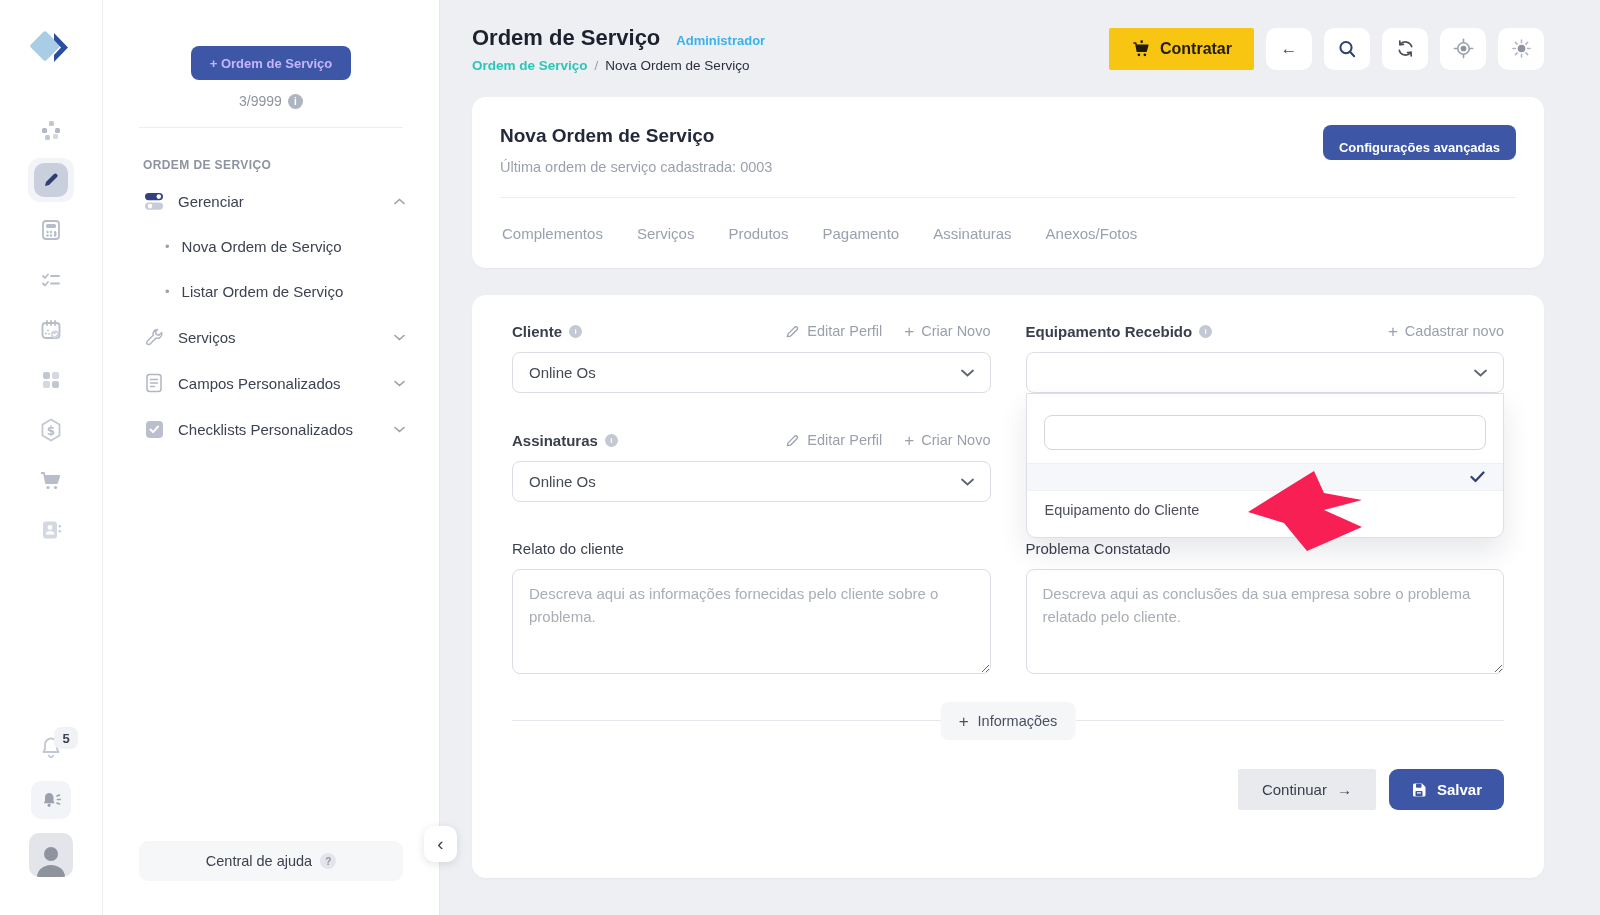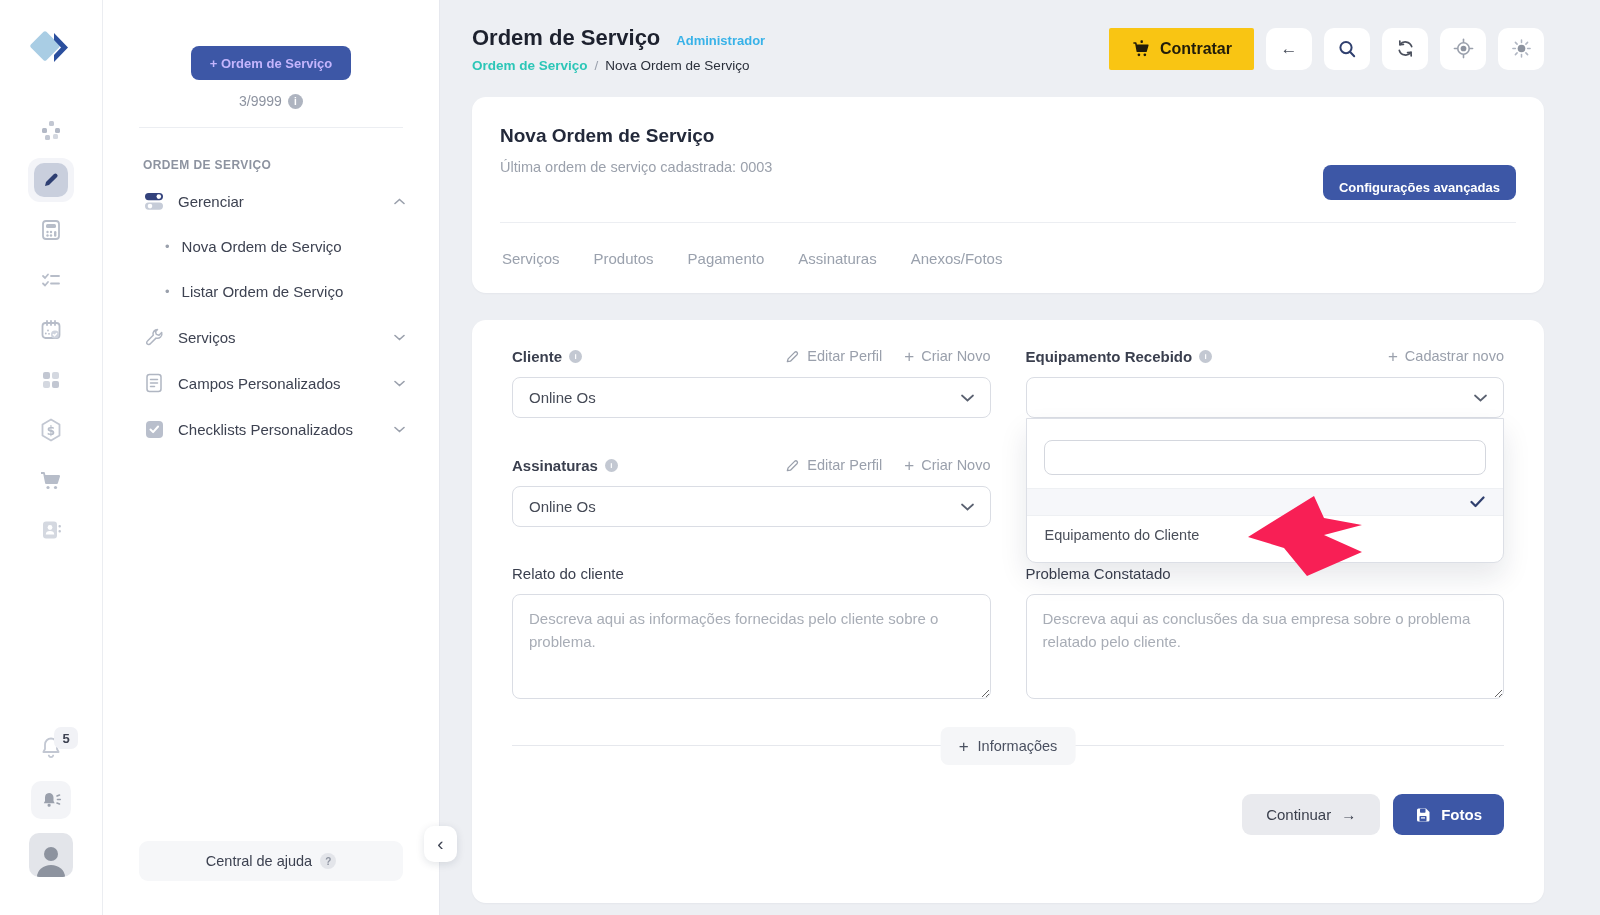--- a/index.html
+++ b/index.html
@@ -53,21 +53,21 @@
   .ph-right { display:flex; align-items:center; gap:12px; }
   .contratar-btn { height:42px; padding:0 22px; background:#f9c513; border:none; border-radius:2px; font-family:inherit; font-size:16px; font-weight:700; color:#211c0a; display:flex; align-items:center; gap:10px; cursor:pointer; }
   .tool-btn { width:46px; height:42px; background:#fff; border:none; border-radius:10px; display:flex; align-items:center; justify-content:center; cursor:pointer; color:#4a4f5c; font-size:17px; }
 
   
   .card { background:#fff; border-radius:14px; box-shadow:0 1px 2px rgba(16,24,40,.04); }
   .card-head { padding:28px 28px 0; }
   .ch-top { display:flex; justify-content:space-between; align-items:flex-start; }
   .card-title { font-size:19px; font-weight:700; color:#23293a; }
   .card-sub { margin-top:12px; font-size:14.5px; color:#9ba1ac; }
-  .adv-btn { height:35px; padding:15px 16px; background:#3d57a6; color:#fff; border:none; border-radius:8px; font-family:inherit; font-size:13px; font-weight:600; cursor:pointer;margin-top:40px; }
+  .adv-btn { height:35px; padding:15px 16px; background:#3d57a6; color:#fff; border:none; border-radius:8px; font-family:inherit; font-size:13px; font-weight:600; cursor:pointer; }
   .ch-divider { border:none; border-top:1px solid #eceef2; margin:22px 0 0; }
   .tabs { display:flex; gap:34px; padding:0 0 0 2px; height:70px; align-items:center; }
   .tab { font-size:15px; color:#9aa1ad; cursor:pointer; position:relative; height:100%; display:flex; align-items:center; }
   .tab.active { color:#2c3a6b; font-weight:700; }
   .tab.active::after { content:""; position:absolute; left:-2px; right:-10px; bottom:0; height:2.5px; background:#5b6aa0; border-radius:2px; }
 
   
   .form-card { margin-top:27px; padding:26px 40px 30px; height:583px; }
   .form-grid { display:grid; grid-template-columns:1fr 1fr; column-gap:35px; }
   .label-row { display:flex; align-items:center; height:20px; margin-bottom:11px; }
@@ -90,21 +90,21 @@
   .dd-search { width:100%; height:35px; border:1px solid #d4d7de; border-radius:8px; padding:0 12px; font-family:inherit; font-size:14px; color:#454a56; }
   .dd-opt-selected { height:28px; background:#f6f7fa; border-top:1px solid #eef0f3; border-bottom:1px solid #eef0f3; display:flex; align-items:center; padding:0 18px; cursor:pointer; }
   .dd-check { margin-left:auto; display:flex; }
   .dd-opt { height:38px; display:flex; align-items:center; padding:0 18px; font-size:14.5px; color:#4a4f5a; cursor:pointer; }
   .arrow-annot { position:absolute; top:142px; left:218px; width:120px; height:90px; z-index:10; pointer-events:none; }
 
   
   .more-divider { margin-top:42px; position:relative; border-top:1px solid #e6e8ed; }
   .more-pill { position:absolute; left:50%; top:-19px; transform:translateX(-50%); background:#f5f6f8; border:none; border-radius:8px; height:38px; padding:0 18px; font-family:inherit; font-size:14.5px; color:#4a5060; display:flex; align-items:center; gap:9px; cursor:pointer; }
   .form-footer { display:flex; justify-content:flex-end; gap:13px; margin-top:48px; }
-  .continue-btn { height:41px; padding:0 24px; background:#e9eaee; border:none; border-radius:9px; font-family:inherit; font-size:15px; color:#3a3f4c; display:flex; align-items:center; gap:10px; cursor:pointer; }
+  .continue-btn { height:41px; padding:0 24px; background:#e9eaee; border:none; border-radius:2px; font-family:inherit; font-size:15px; color:#3a3f4c; display:flex; align-items:center; gap:10px; cursor:pointer; }
   .save-btn { height:41px; padding:0 22px; background:#3d57a6; border:none; border-radius:9px; font-family:inherit; font-size:15px; font-weight:600; color:#fff; display:flex; align-items:center; gap:10px; cursor:pointer; }
 </style>
 </head>
 <body>
 
 <div class="app">
 
   <div class="rail">
     <div class="logo">
       <svg viewBox="0 0 48 48" width="48" height="48">
@@ -379,20 +379,21 @@
       <div class="card-head">
         <div class="ch-top">
           <div>
             <div class="card-title">Nova Ordem de Serviço</div>
             <div class="card-sub">Última ordem de serviço cadastrada: 0003</div>
           </div>
           <button class="adv-btn">Configurações avançadas</button>
         </div>
         <hr class="ch-divider">
         <div class="tabs">
+          <div class="tab">Complementos</div>
           <div class="tab">Serviços</div>
           <div class="tab">Produtos</div>
           <div class="tab">Pagamento</div>
           <div class="tab">Assinaturas</div>
           <div class="tab">Anexos/Fotos</div>
         </div>
       </div>
     </div>
 
     <div class="card form-card">
@@ -520,18 +521,18 @@
           <span>Continuar</span>
           <span>→</span>
         </button>
         <button class="save-btn">
           <svg width="16" height="16" viewBox="0 0 16 16">
             <path d="M2 3 a1.5 1.5 0 0 1 1.5-1.5 H11 L14.5 5 V13 a1.5 1.5 0 0 1-1.5 1.5 H3.5 A1.5 1.5 0 0 1 2 13 Z" fill="#fff"></path>
             <rect x="5" y="1.8" width="5.5" height="4" rx=".8" fill="#3d57a6"></rect>
             <rect x="4.5" y="9" width="7" height="5.2" rx=".8" fill="#3d57a6"></rect>
             <rect x="6" y="10.3" width="4" height="1.2" fill="#fff"></rect>
           </svg>
-          <span>Fotos</span>
+          <span>Salvar</span>
         </button>
       </div>
     </div>
   </div>
 </div>
 
 </body></html>

